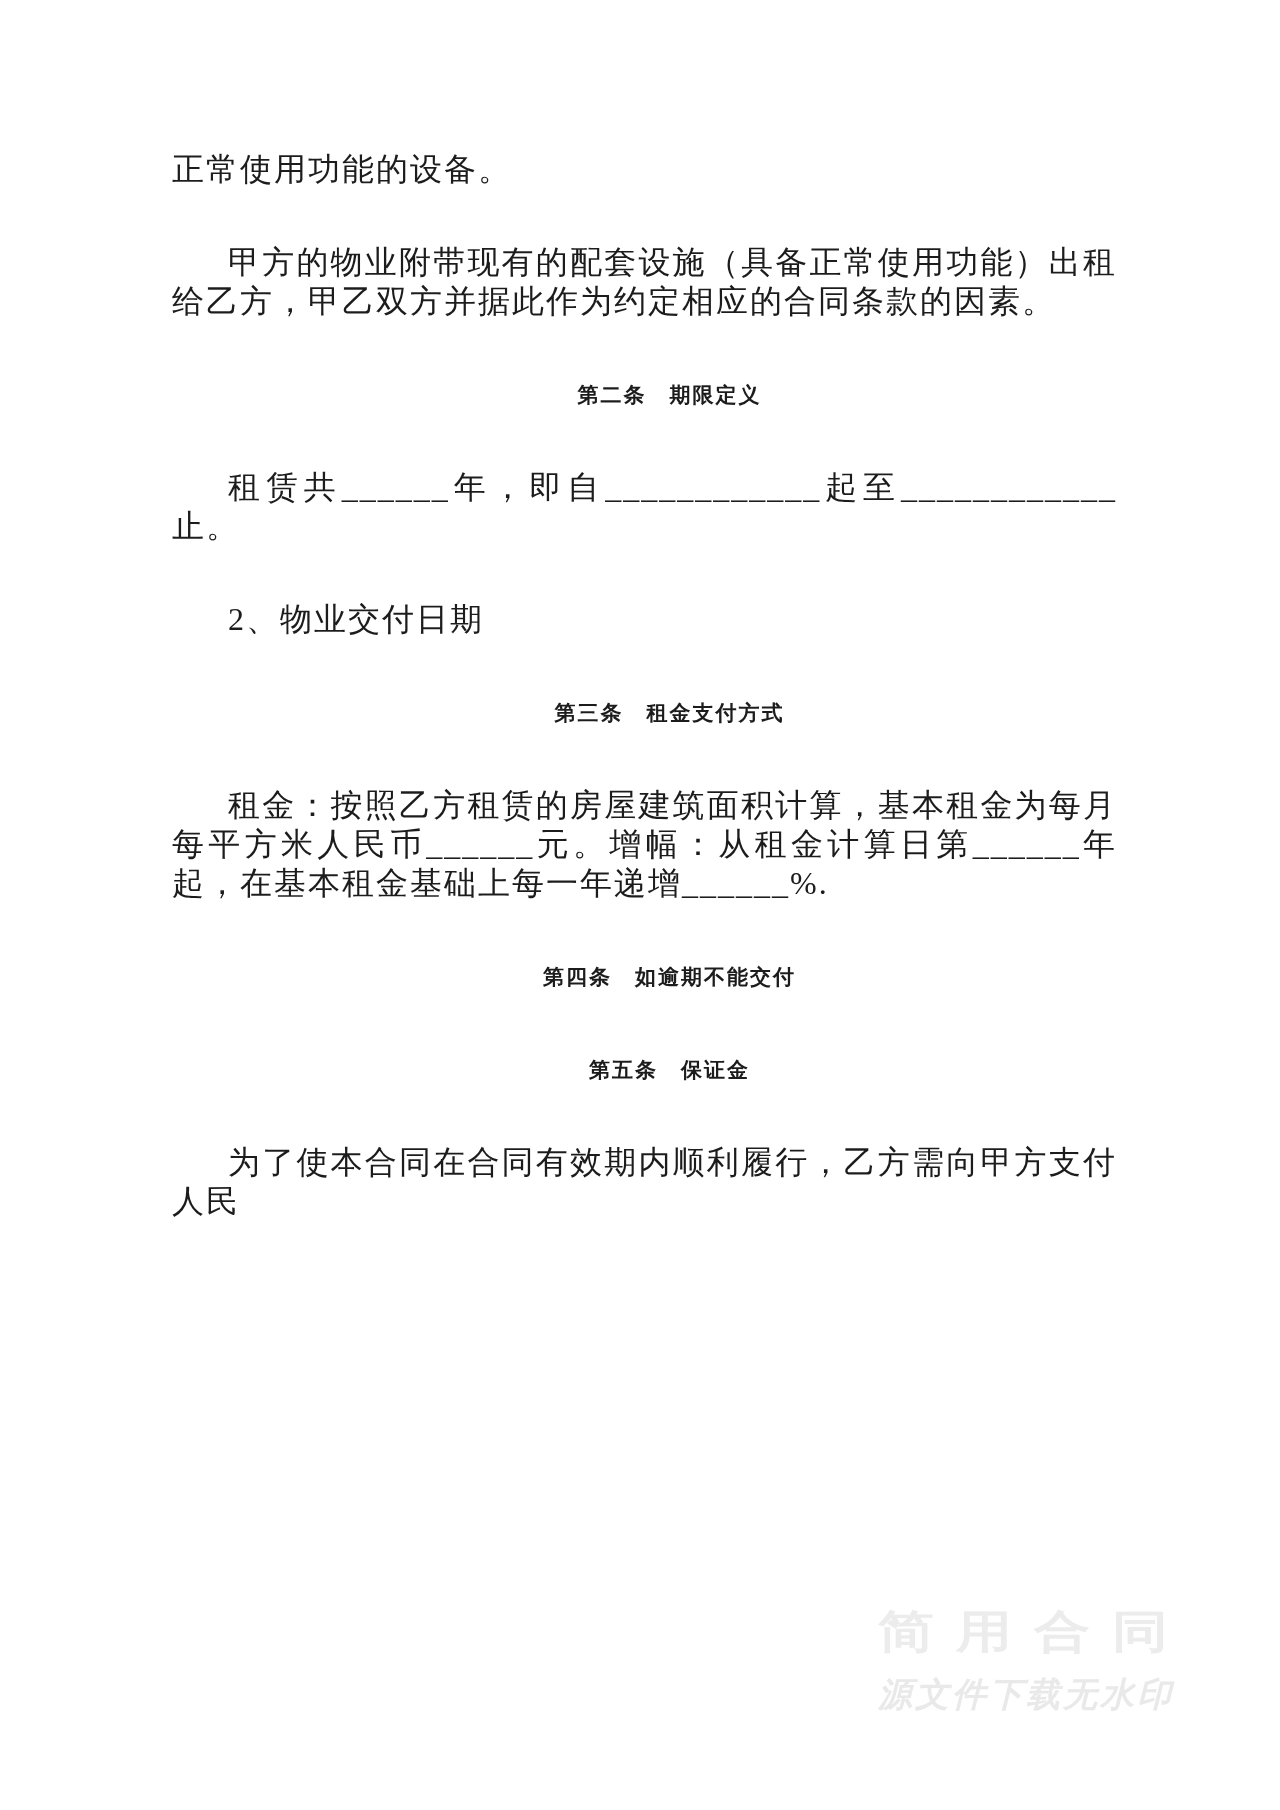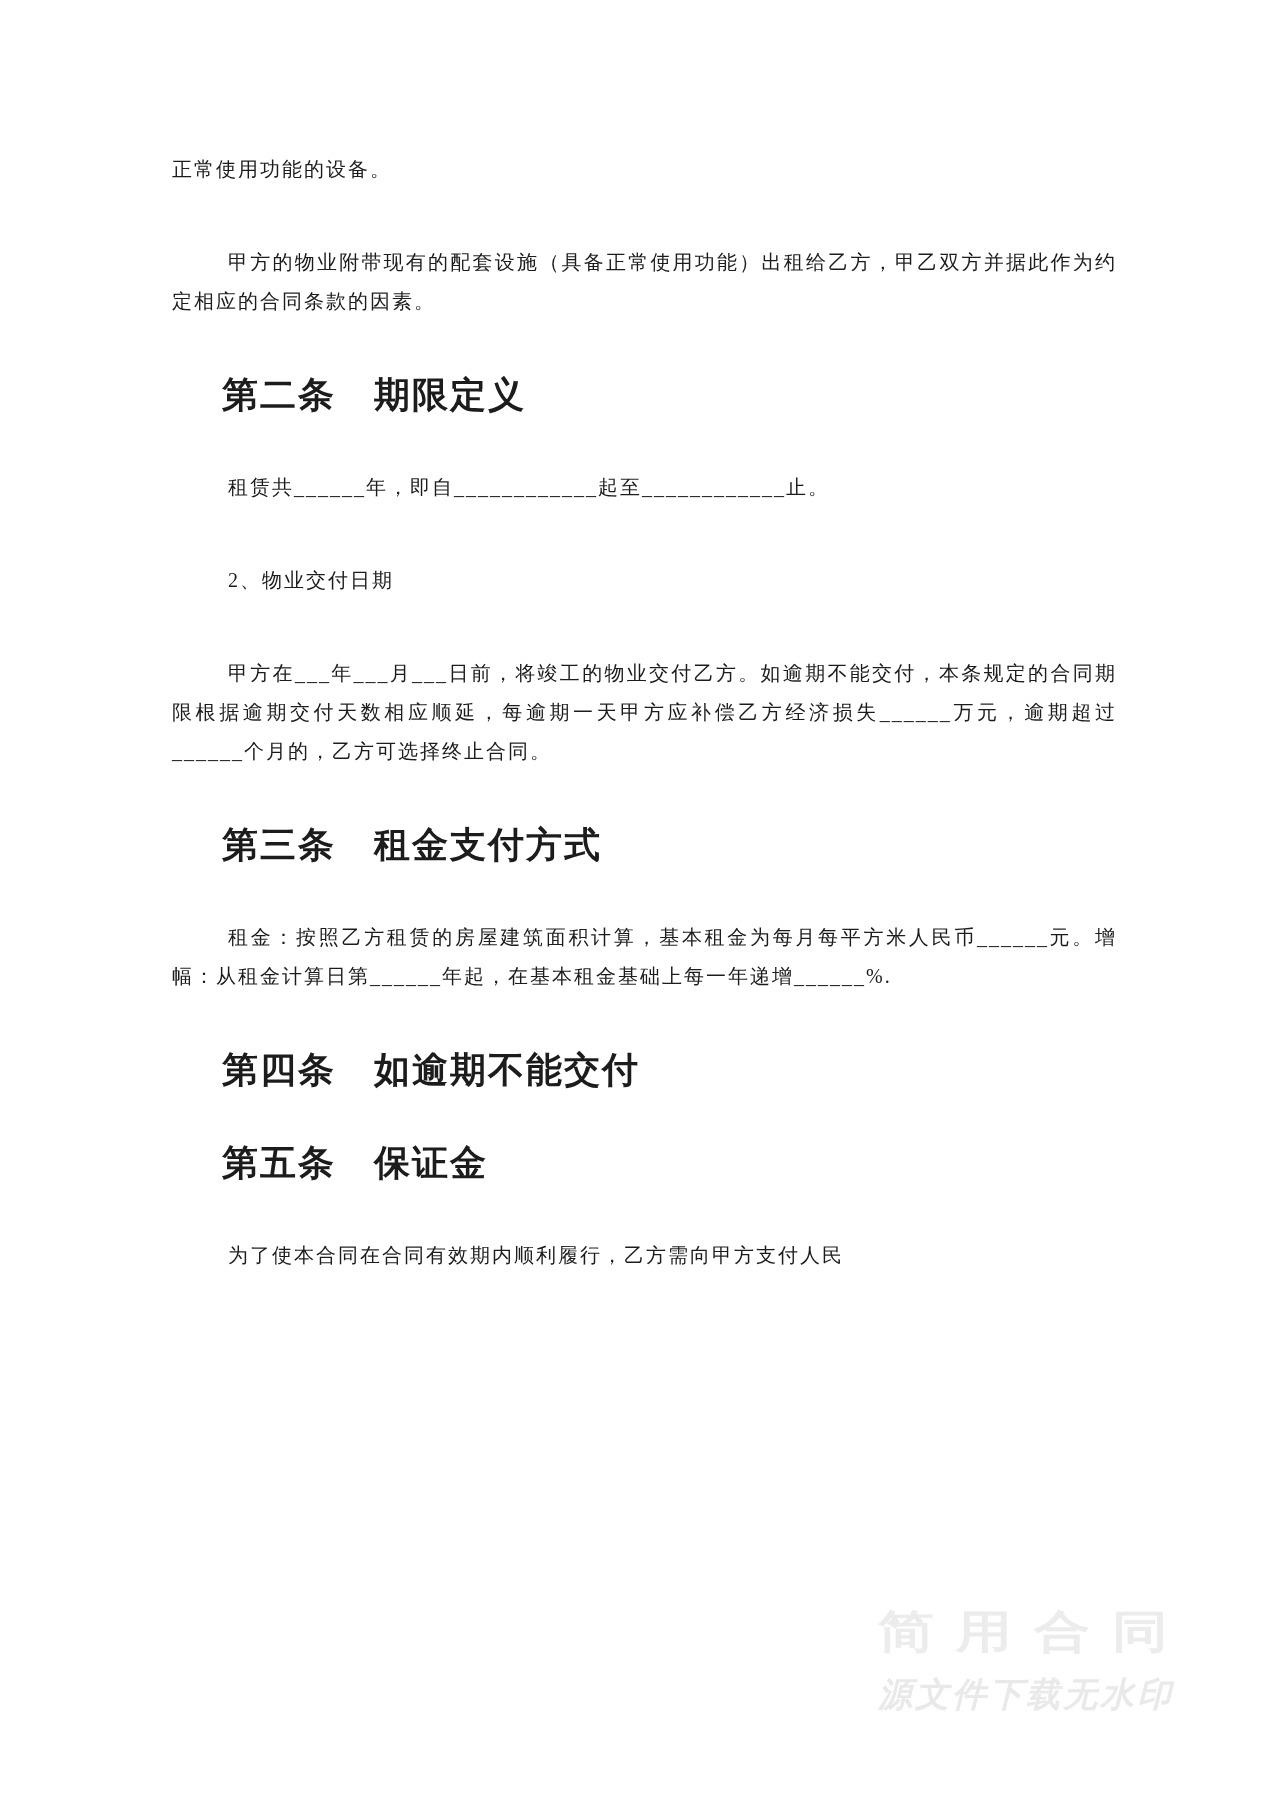--- a/index.html
+++ b/index.html
@@ -14,33 +14,33 @@
   }
   .doc {
     position: absolute;
     left: 172px;
     top: 150px;
     width: 945px;
     z-index: 1;
     color: var(--text, #1c1c1c);
   }
   .para, .heading {
-    font-size: 20px;
+    font-size: 32px;
     line-height: 39px;
     letter-spacing: 2px;
     margin-bottom: 54px;
     text-align: justify;
   }
   .para.indent { text-indent: 56px; font-family: Liberation Serif, serif; }
   .heading {
     font-weight: bold;
     margin-left: 50px;
-    text-align: left;
+    text-align: center;
     font-family: "Liberation Sans", "DejaVu Sans", sans-serif;
-    font-size: 36px;
+    font-size: 21px;
   }
   .watermark-1 {
     position: absolute;
     left: 878px;
     top: 1602px;
     z-index: 0;
     font-family: "Liberation Sans", "DejaVu Sans", sans-serif;
     font-weight: bold;
     font-size: 56px;
     letter-spacing: 22px;
@@ -77,21 +77,20 @@
 
     <p class="para indent">甲方的物业附带现有的配套设施（具备正常使用功能）出租给乙方，甲乙双方并据此作为约定相应的合同条款的因素。</p>
 
     <h2 class="heading">第二条　期限定义</h2>
 
 
     <p class="para indent">租赁共______年，即自____________起至____________止。</p>
 
     <p class="para indent">2、物业交付日期</p>
 
-    <p class="para indent">甲方在___年___月___日前，将竣工的物业交付乙方。如逾期不能交付，本条规定的合同期限根据逾期交付天数相应顺延，每逾期一天甲方应补偿乙方经济损失______万元，逾期超过______个月的，乙方可选择终止合同。</p>
 
     <h2 class="heading">第三条　租金支付方式</h2>
 
     <p class="para indent">租金：按照乙方租赁的房屋建筑面积计算，基本租金为每月每平方米人民币______元。增幅：从租金计算日第______年起，在基本租金基础上每一年递增______%.</p>
 
     <h2 class="heading">第四条　如逾期不能交付</h2>
 
 
     <h2 class="heading">第五条　保证金</h2>
 

